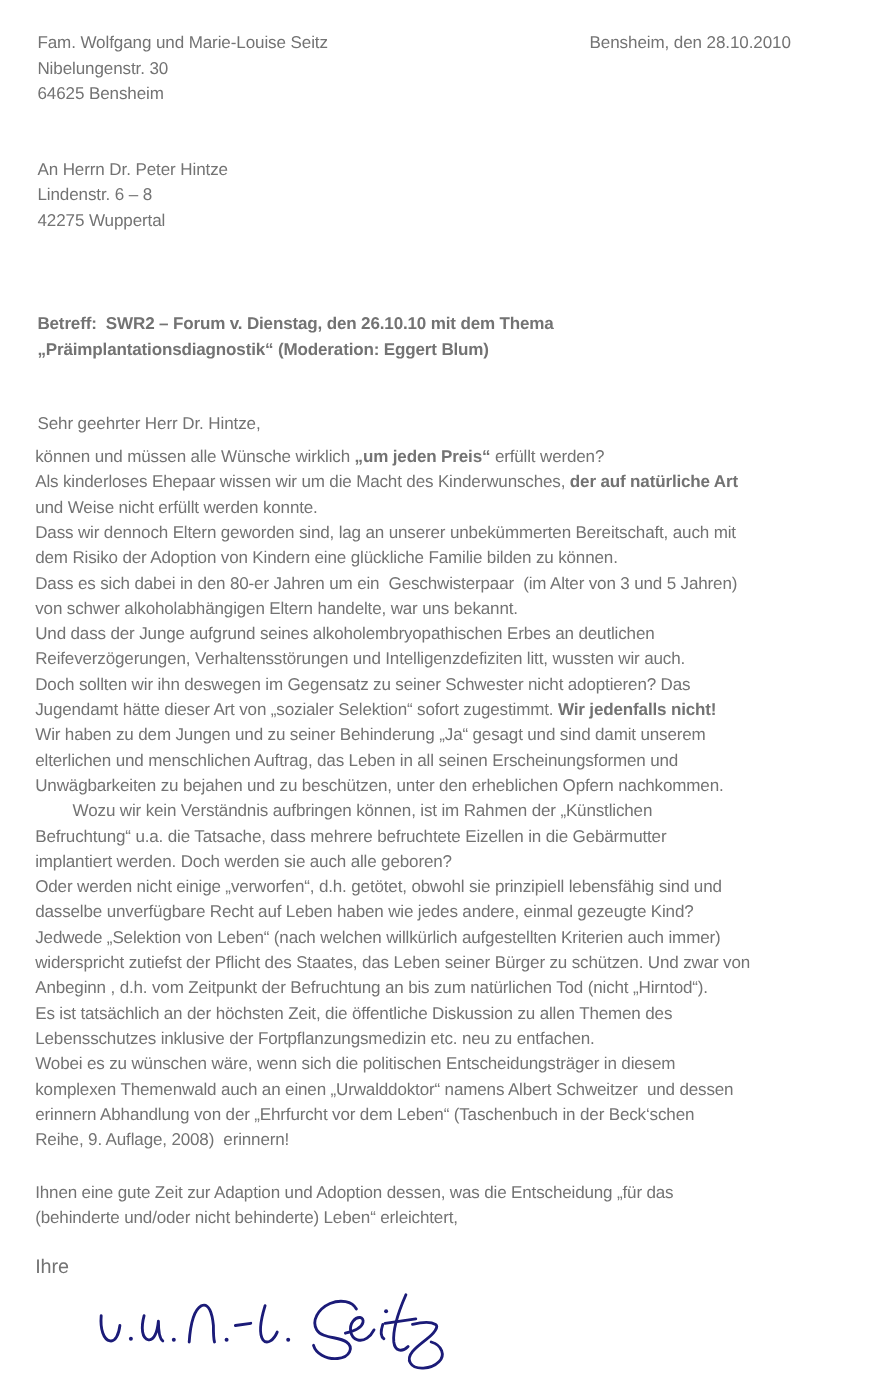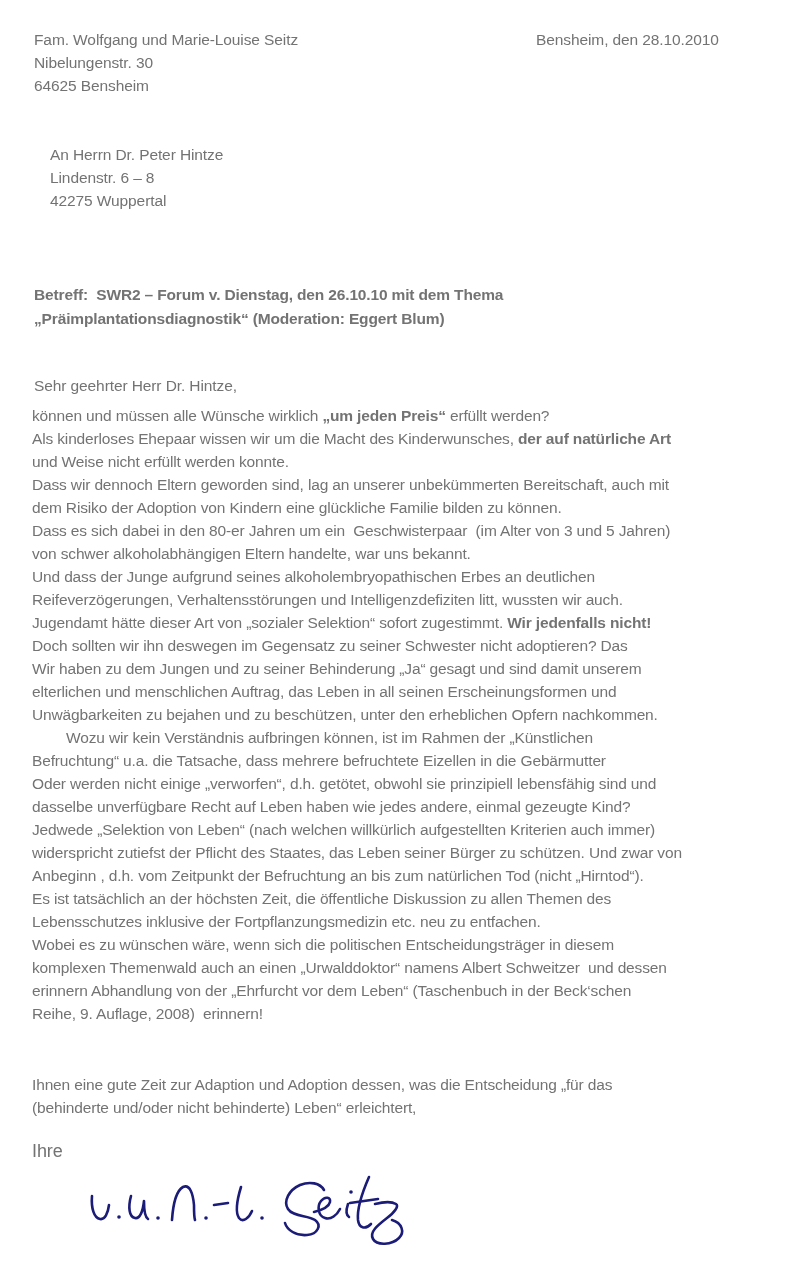--- a/index.html
+++ b/index.html
@@ -41,21 +41,21 @@
 
   
   .recipient-block {
     position: absolute;
     left: 34px;
     top: 143px;
     line-height: 23px;
     font-size: 15.5px;
     letter-spacing: -0.1px;
   }
-  .recipient-line { white-space: pre; margin-left: 16px; }
+  .recipient-line { white-space: pre; }
 
   
   .subject-block {
     position: absolute;
     left: 34px;
     top: 283px;
     line-height: 24px;
     font-size: 15.5px;
     font-weight: bold;
     letter-spacing: -0.15px;
@@ -151,27 +151,28 @@
   <div class="body-block" id="body-block">
       <div class="body-line"><span>können und müssen alle Wünsche wirklich </span><b>„um jeden Preis“</b><span> erfüllt werden?</span></div>
       <div class="body-line"><span>Als kinderloses Ehepaar wissen wir um die Macht des Kinderwunsches, </span><b>der auf natürliche Art</b></div>
       <div class="body-line"><span>und Weise nicht erfüllt werden konnte.</span></div>
       <div class="body-line"><span>Dass wir dennoch Eltern geworden sind, lag an unserer unbekümmerten Bereitschaft, auch mit</span></div>
       <div class="body-line"><span>dem Risiko der Adoption von Kindern eine glückliche Familie bilden zu können.</span></div>
       <div class="body-line"><span>Dass es sich dabei in den 80-er Jahren um ein  Geschwisterpaar  (im Alter von 3 und 5 Jahren)</span></div>
       <div class="body-line"><span>von schwer alkoholabhängigen Eltern handelte, war uns bekannt.</span></div>
       <div class="body-line"><span>Und dass der Junge aufgrund seines alkoholembryopathischen Erbes an deutlichen</span></div>
       <div class="body-line"><span>Reifeverzögerungen, Verhaltensstörungen und Intelligenzdefiziten litt, wussten wir auch.</span></div>
+      <div class="body-line"><span>Doch sollten wir ihn deswegen im Gegensatz zu seiner Schwester nicht adoptieren? Das</span></div>
       <div class="body-line"><span>Jugendamt hätte dieser Art von „sozialer Selektion“ sofort zugestimmt. </span><b>Wir jedenfalls nicht!</b></div>
-      <div class="body-line"><span>Doch sollten wir ihn deswegen im Gegensatz zu seiner Schwester nicht adoptieren? Das</span></div>
       <div class="body-line"><span>Wir haben zu dem Jungen und zu seiner Behinderung „Ja“ gesagt und sind damit unserem</span></div>
       <div class="body-line"><span>elterlichen und menschlichen Auftrag, das Leben in all seinen Erscheinungsformen und</span></div>
       <div class="body-line"><span>Unwägbarkeiten zu bejahen und zu beschützen, unter den erheblichen Opfern nachkommen.</span></div>
       <div class="body-line indent"><span>Wozu wir kein Verständnis aufbringen können, ist im Rahmen der „Künstlichen</span></div>
       <div class="body-line"><span>Befruchtung“ u.a. die Tatsache, dass mehrere befruchtete Eizellen in die Gebärmutter</span></div>
+      <div class="body-line"><span>implantiert werden. Doch werden sie auch alle geboren?</span></div>
       <div class="body-line"><span>Oder werden nicht einige „verworfen“, d.h. getötet, obwohl sie prinzipiell lebensfähig sind und</span></div>
       <div class="body-line"><span>dasselbe unverfügbare Recht auf Leben haben wie jedes andere, einmal gezeugte Kind?</span></div>
       <div class="body-line"><span>Jedwede „Selektion von Leben“ (nach welchen willkürlich aufgestellten Kriterien auch immer)</span></div>
       <div class="body-line"><span>widerspricht zutiefst der Pflicht des Staates, das Leben seiner Bürger zu schützen. Und zwar von</span></div>
       <div class="body-line"><span>Anbeginn , d.h. vom Zeitpunkt der Befruchtung an bis zum natürlichen Tod (nicht „Hirntod“).</span></div>
       <div class="body-line"><span>Es ist tatsächlich an der höchsten Zeit, die öffentliche Diskussion zu allen Themen des</span></div>
       <div class="body-line"><span>Lebensschutzes inklusive der Fortpflanzungsmedizin etc. neu zu entfachen.</span></div>
       <div class="body-line"><span>Wobei es zu wünschen wäre, wenn sich die politischen Entscheidungsträger in diesem</span></div>
       <div class="body-line"><span>komplexen Themenwald auch an einen „Urwalddoktor“ namens Albert Schweitzer  und dessen</span></div>
       <div class="body-line"><span>erinnern Abhandlung von der „Ehrfurcht vor dem Leben“ (Taschenbuch in der Beck‘schen</span></div>

